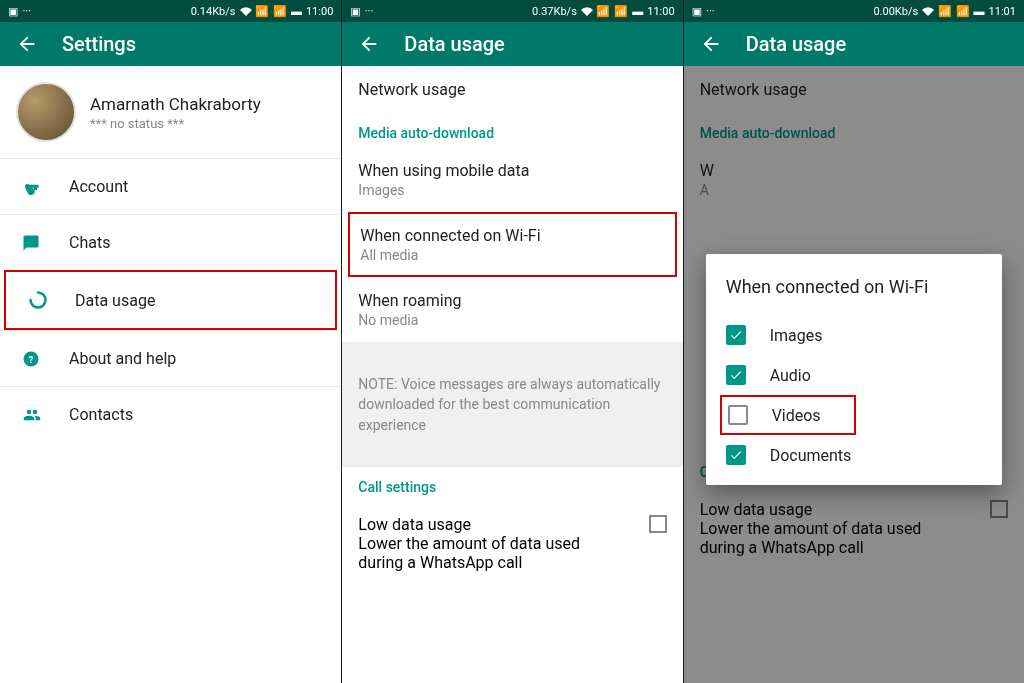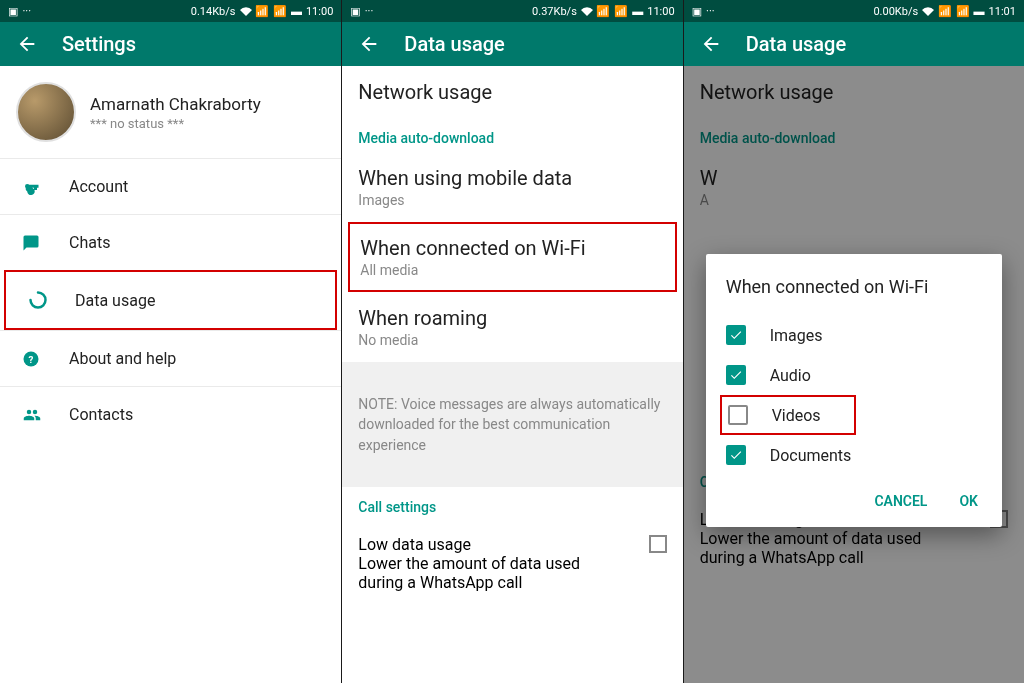--- a/index.html
+++ b/index.html
@@ -14,21 +14,21 @@
   .content { flex: 1; overflow: hidden; position: relative; background: #fff; }
   .profile { display: flex; align-items: center; padding: 16px 16px 16px 16px; gap: 14px; }
   .avatar { width: 60px; height: 60px; border-radius: 50%; background: radial-gradient(circle at 30% 30%, #b89a6a, #5a4a30); border: 2px solid #e0e0e0; }
   .profile .name { font-size: 17px; color: #222; }
   .profile .status { font-size: 13px; color: #888; margin-top: 2px; }
   .list-item { display: flex; align-items: center; padding: 18px 16px 18px 22px; gap: 25px; border-top: 1px solid #eaeaea; color: #222; font-size: 16px; }
   .list-item .icon { width: 22px; text-align: center; color: #009688; }
   .highlight-box { border: 2px solid #d30000; margin: 0 4px; }
   .section-title { color: #009688; font-size: 14px; font-weight: 500; padding: 12px 0 6px 16px; }
   .setting-item { padding: 14px 16px; }
-  .setting-item .primary { font-size: 20px; color: #222; }
+  .setting-item .primary { font-size: 16px; color: #222; }
   .setting-item .secondary { font-size: 14px; color: #888; margin-top: 2px; }
   .note-box { background: #f0f0f0; color: #888; font-size: 14px; line-height: 1.45; padding: 32px 16px; }
   .setting-item-with-check { padding: 14px 16px; }
   .setting-item-with-check .top-row { display:flex; align-items:flex-start; justify-content:space-between; }
   .checkbox-empty { width: 18px; height: 18px; border: 2px solid #888; }
   
   .dim-overlay { position: absolute; inset: 0; background: rgba(0,0,0,0.45); }
   .dialog { position: absolute; left: 22px; right: 22px; top: 188px; background: #fff; border-radius: 2px; box-shadow: 0 8px 24px rgba(0,0,0,0.4); padding: 22px 20px 10px 20px; }
   .dialog .dialog-title { font-size: 18px; color: #222; margin-bottom: 18px; }
   .dialog .option { display: flex; align-items: center; gap: 24px; padding: 10px 0; font-size: 16px; color: #222; }
@@ -277,19 +277,15 @@
 
       <div class="option">
         <div class="check filled">
           <svg width="14" height="14" viewBox="0 0 24 24">
               <path fill="#fff" d="M9 16.17L4.83 12 3.41 13.41 9 19 21 7l-1.41-1.42z"></path>
             </svg>
         </div>
         <span>Documents</span>
       </div>
 
-      <div class="dialog-actions">
-        <span class="btn">CANCEL</span>
-        <span class="btn">OK</span>
-      </div>
     </div>
   </div>
 </div>
 
 </body></html>

